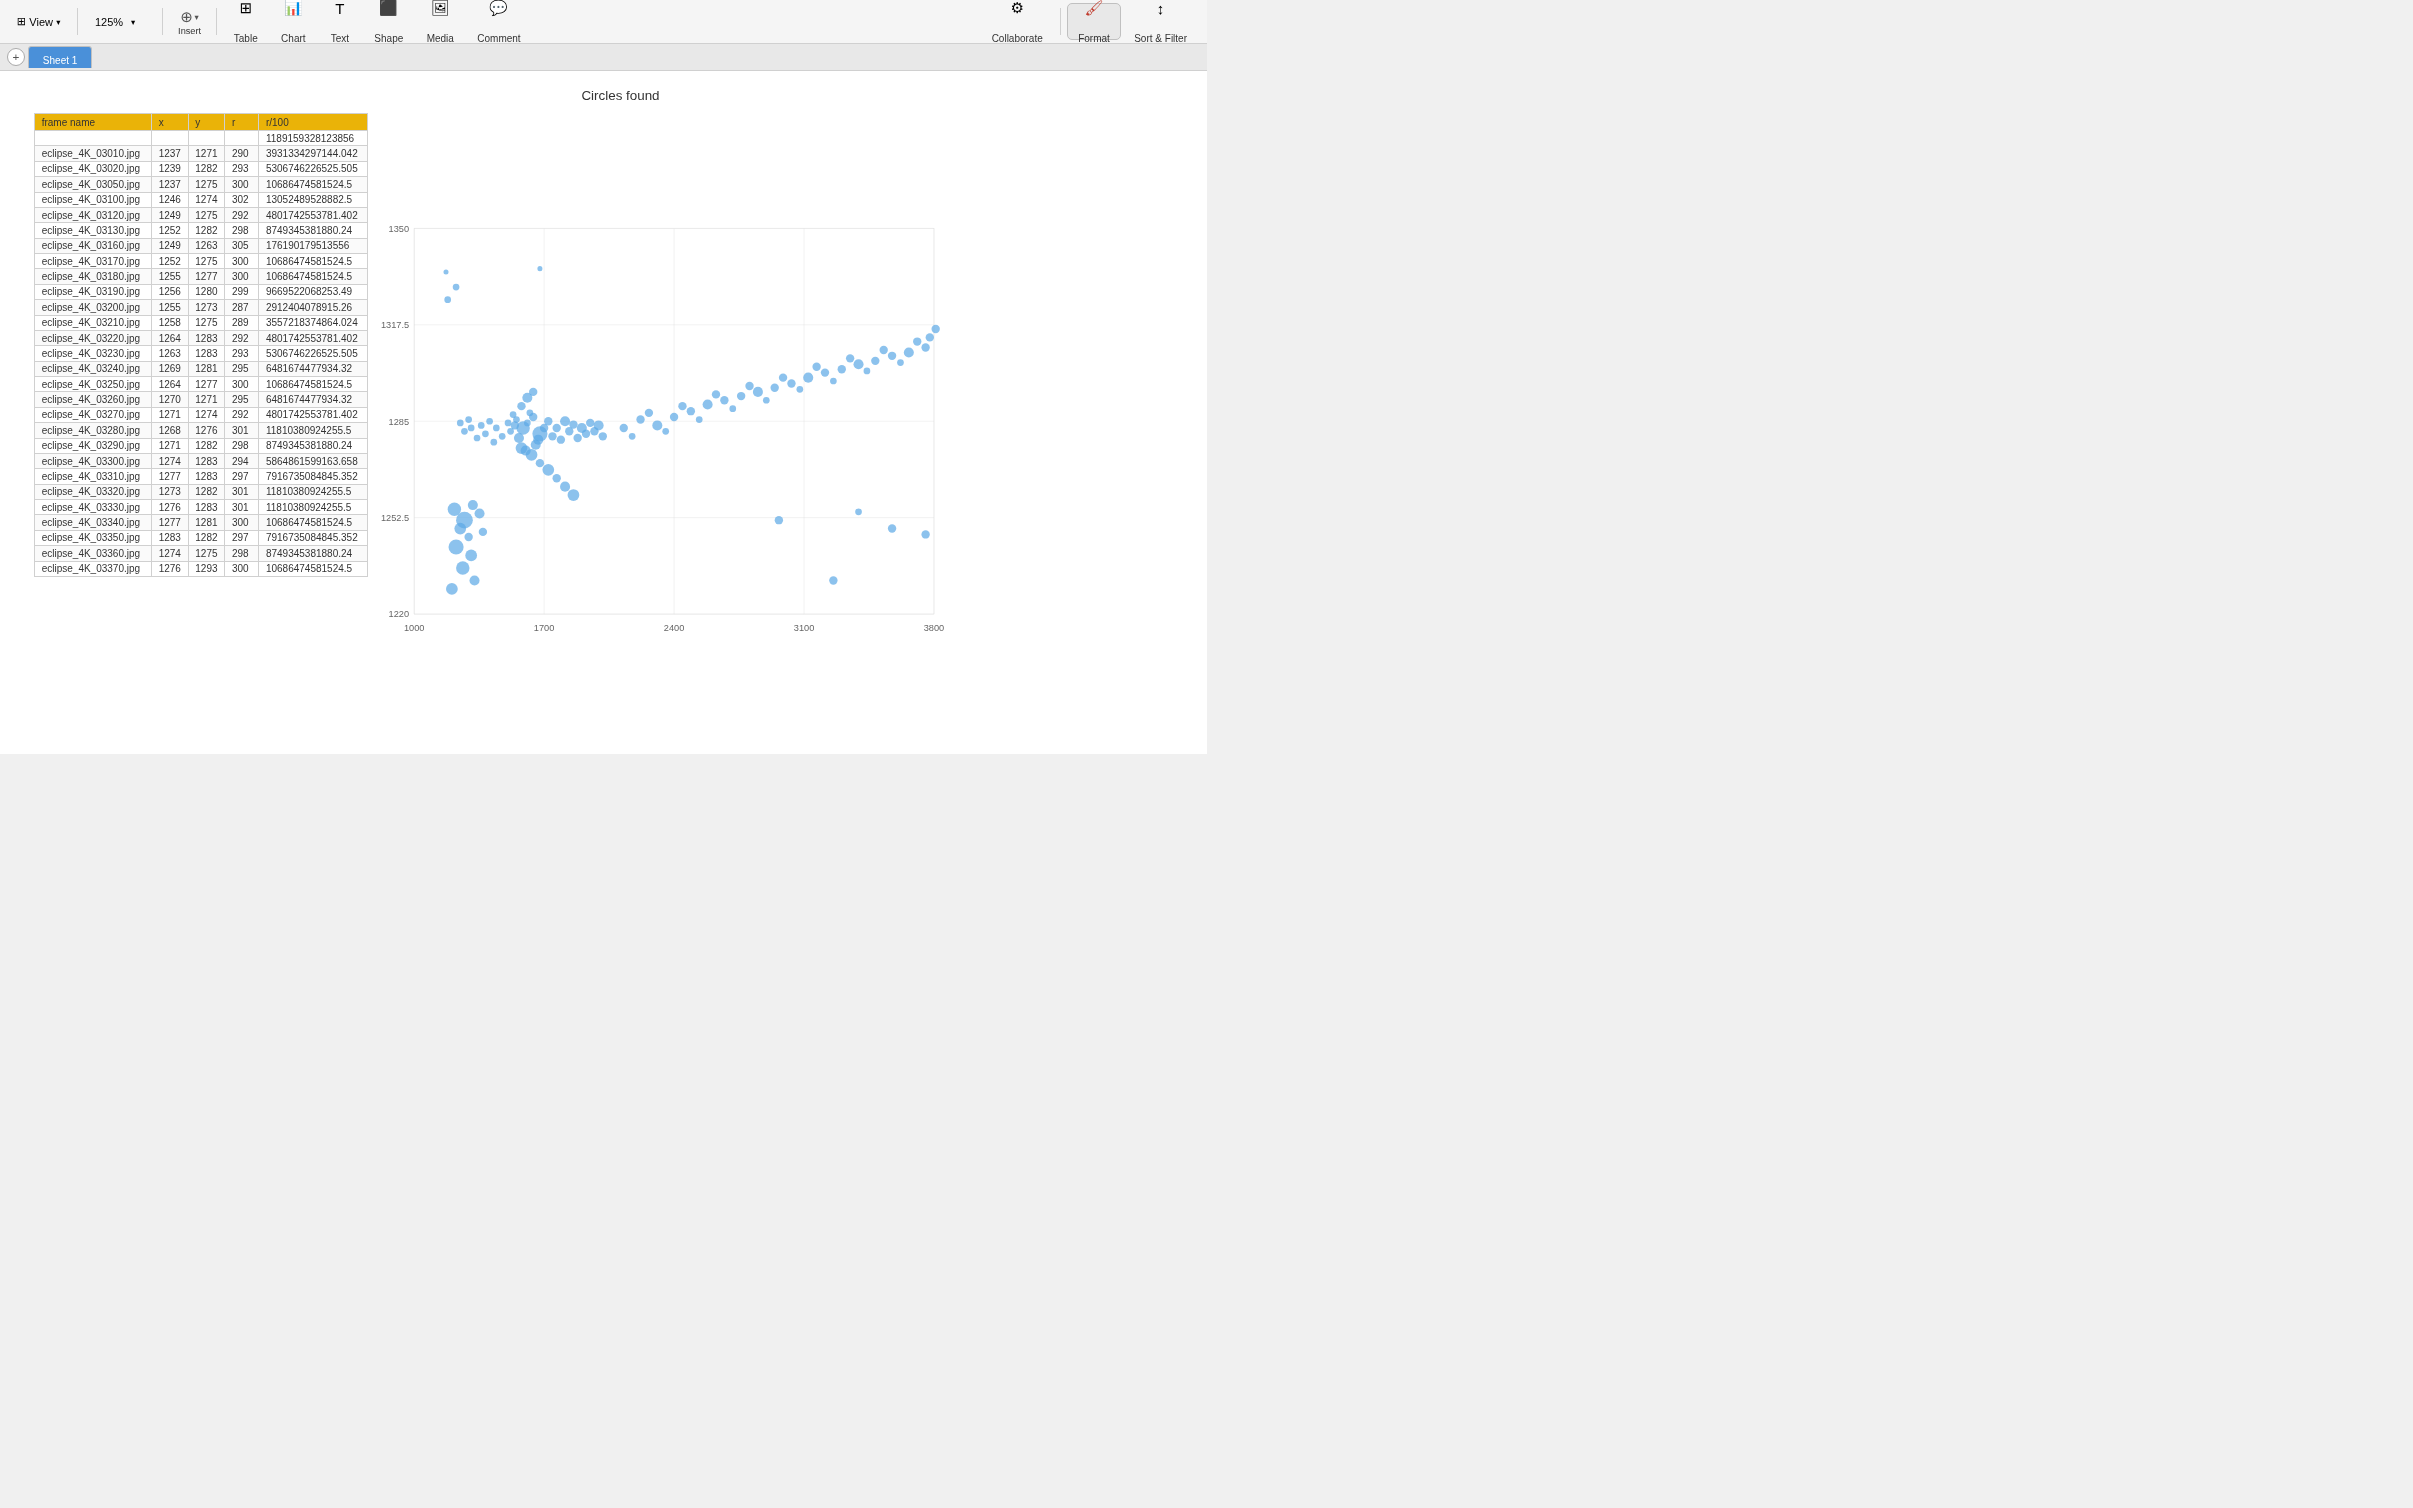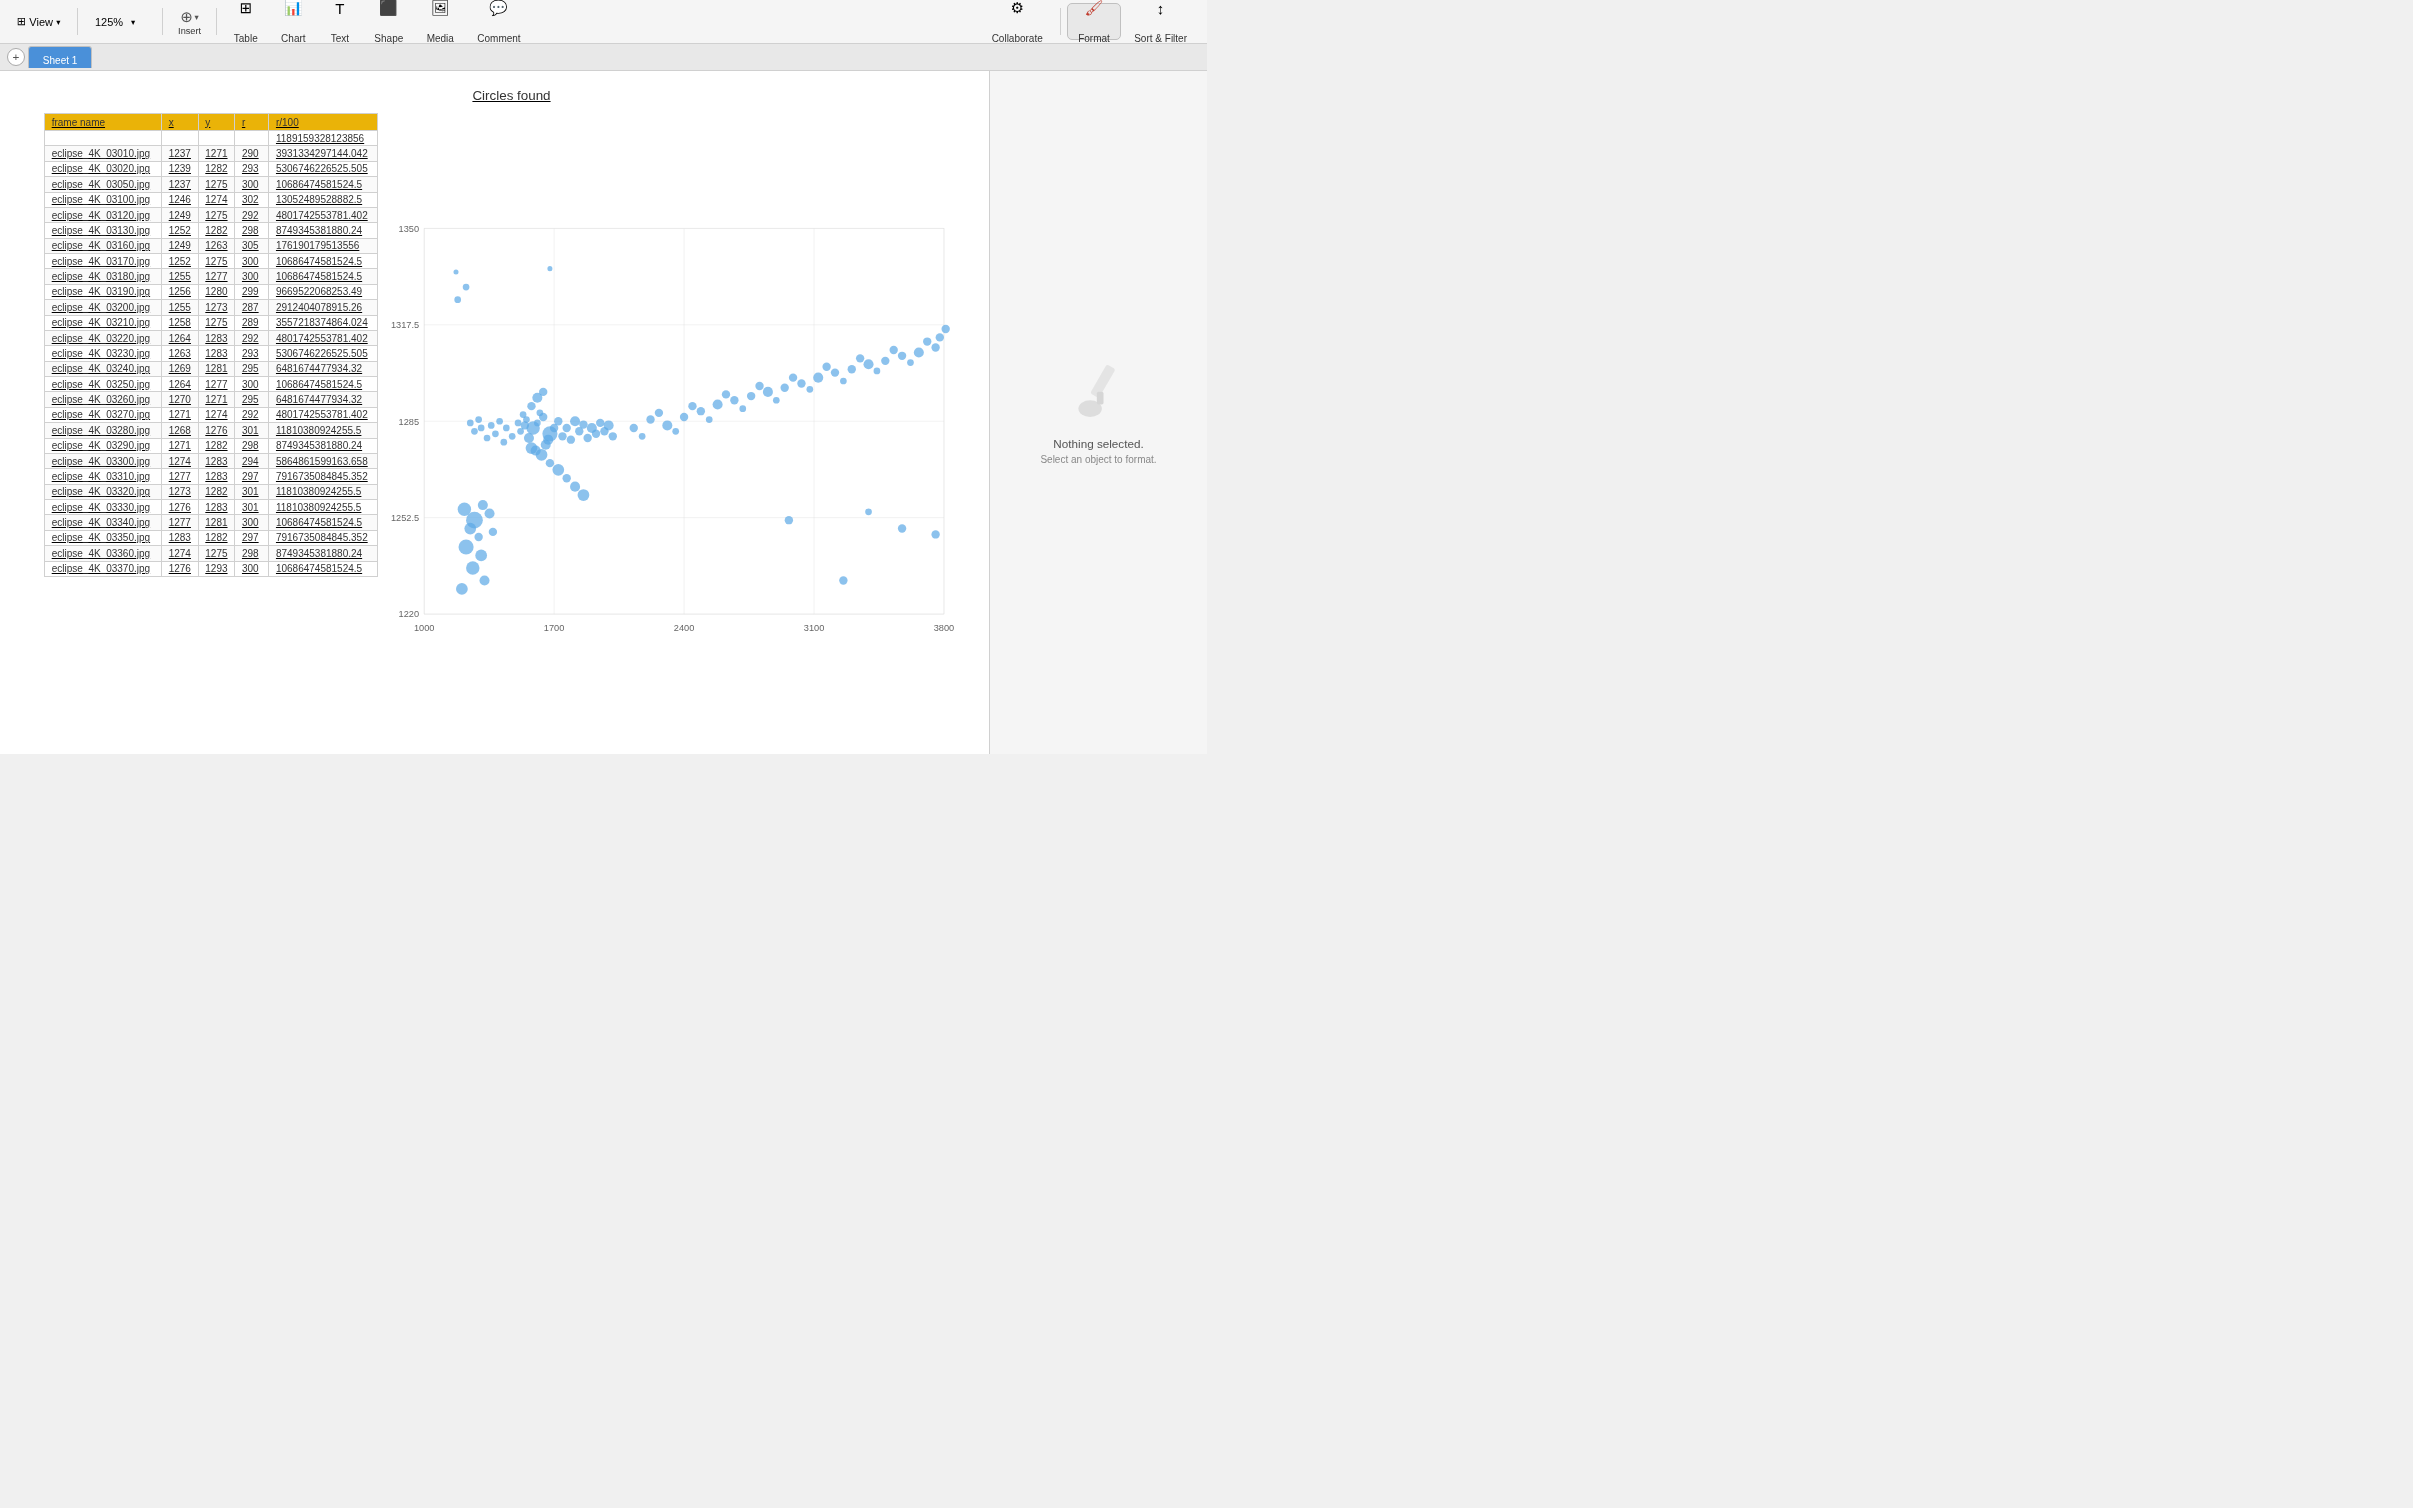--- a/index.html
+++ b/index.html
@@ -113,22 +113,21 @@
     #main-content {
       display: flex;
       height: calc(754px - 44px - 27px);
       background: white;
     }
 
     
     #spreadsheet-area {
       flex: 1;
       overflow: hidden;
-      padding: 17px 10px;
-      text-decoration: underline;
+      padding: 17px 0;
     }
 
     
     #chart-title {
       text-align: center;
       font-size: 13.4px;
       color: #333;
       margin-bottom: 10px;
       margin-left: 34px;
     }
@@ -658,25 +657,15 @@
 
           <circle cx="88" cy="62" r="3" fill="#5ba8e5" fill-opacity="0.7"></circle>
           <circle cx="200" cy="58" r="3" fill="#5ba8e5" fill-opacity="0.7"></circle>
           <circle cx="665" cy="140" r="5" fill="#5ba8e5" fill-opacity="0.7"></circle>
           <circle cx="672" cy="130" r="5" fill="#5ba8e5" fill-opacity="0.7"></circle>
         </svg>
       </div>
     </div>
   </div>
 
-  <div id="right-panel">
-
-    <svg class="nothing-selected-icon" viewBox="0 0 80 80" xmlns="http://www.w3.org/2000/svg">
-      <rect x="50" y="5" width="12" height="40" rx="3" fill="#ccc" transform="rotate(30 50 5)"></rect>
-      <ellipse cx="30" cy="58" rx="14" ry="10" fill="#bbb"></ellipse>
-      <rect x="38" y="38" width="8" height="15" rx="2" fill="#aaa"></rect>
-    </svg>
-    <div class="nothing-selected-title">Nothing selected.</div>
-    <div class="nothing-selected-sub">Select an object to format.</div>
-  </div>
 
 </div>
 
 
 </body></html>

